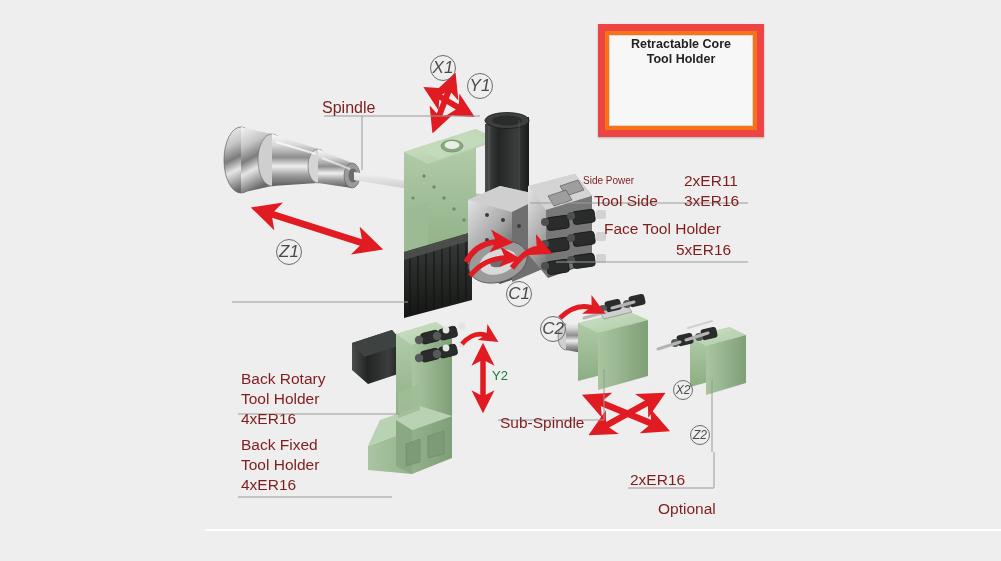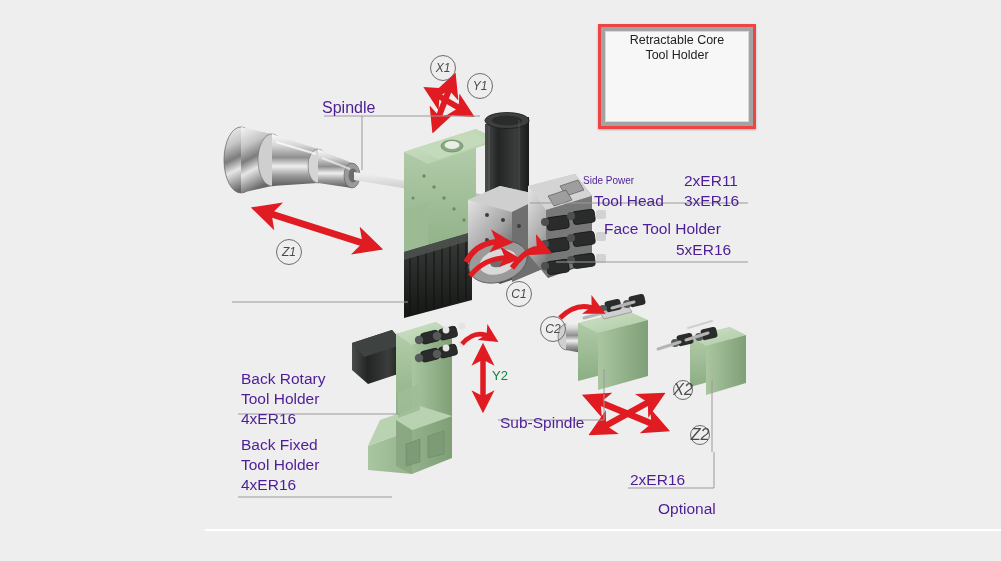--- a/index.html
+++ b/index.html
@@ -25,41 +25,42 @@
     font-size:27px;font-weight:bold;font-style:italic;
     letter-spacing:-0.5px;
     color:#1e96e0;
     text-shadow:1px 1px 0 #bfe3fa, -1px 0 0 #7fc6ef;
     font-family:"Liberation Sans", sans-serif;
   }
 
   
   .inset{
     position:absolute;left:598px;top:24px;width:152px;height:99px;
-    background:#a3a3a3;border:3px solid #ef4444;
+    background:#f97316;border:7px solid #ef4444;
     box-shadow:0 1px 2px rgba(0,0,0,.25);
+    font-weight:bold;
   }
   .inset-inner{position:absolute;left:4px;top:4px;right:4px;bottom:4px;background:#f7f7f7;border:1px solid #d8d8d8;}
   .inset-cap{
     position:absolute;left:0;top:6px;width:100%;
     text-align:center;font-size:12.5px;color:#222;line-height:15px;
   }
 
   
-  .lbl{position:absolute;color:#4c1d95;font-size:15px;line-height:18px;white-space:pre;}
+  .lbl{position:absolute;color:#7f1d1d;font-size:15px;line-height:18px;white-space:pre;}
 
   
   .axis{
     position:absolute;width:24px;height:24px;border-radius:50%;
     border:1.4px solid #6d6d6d;color:#4a4a4a;
-    font-size:12px;font-style:italic;
+    font-size:17px;font-style:italic;
     display:flex;align-items:center;justify-content:center;
     background:transparent;
   }
-  .axis.sm{width:18px;height:18px;font-size:16px;}
+  .axis.sm{width:18px;height:18px;font-size:12px;}
   .axis.plain{border:none;font-style:normal;color:#15803d;font-size:13px;width:auto;height:auto;}
 
   svg{position:absolute;left:0;top:0;overflow:visible;}
 </style>
 </head>
 <body>
 
 <div id="stage">
 
   <div class="panel"></div>
@@ -380,21 +381,21 @@
       <div>Retractable Core</div>
       <div>Tool Holder</div>
     </div>
   </div>
 
   <div class="lbl" style="left:322px;top:99px;font-size:16px;">Spindle</div>
 
 
   <div class="lbl" style="left:583px;top:172px;font-size:10px;">Side Power</div>
   <div class="lbl" style="left:684px;top:172px;font-size:15.5px;">2xER11</div>
-  <div class="lbl" style="left:594px;top:192px;font-size:15.5px;">Tool Head</div>
+  <div class="lbl" style="left:594px;top:192px;font-size:15.5px;">Tool Side</div>
   <div class="lbl" style="left:684px;top:192px;font-size:15.5px;">3xER16</div>
 
   <div class="lbl" style="left:604px;top:220px;font-size:15.5px;">Face Tool Holder</div>
   <div class="lbl" style="left:676px;top:241px;font-size:15.5px;">5xER16</div>
 
   <div class="lbl" style="left:241px;top:370px;font-size:15.5px;">Back Rotary</div>
   <div class="lbl" style="left:241px;top:390px;font-size:15.5px;">Tool Holder</div>
   <div class="lbl" style="left:241px;top:410px;font-size:15.5px;">4xER16</div>
 
   <div class="lbl" style="left:241px;top:436px;font-size:15.5px;text-align:right;">Back Fixed</div>

